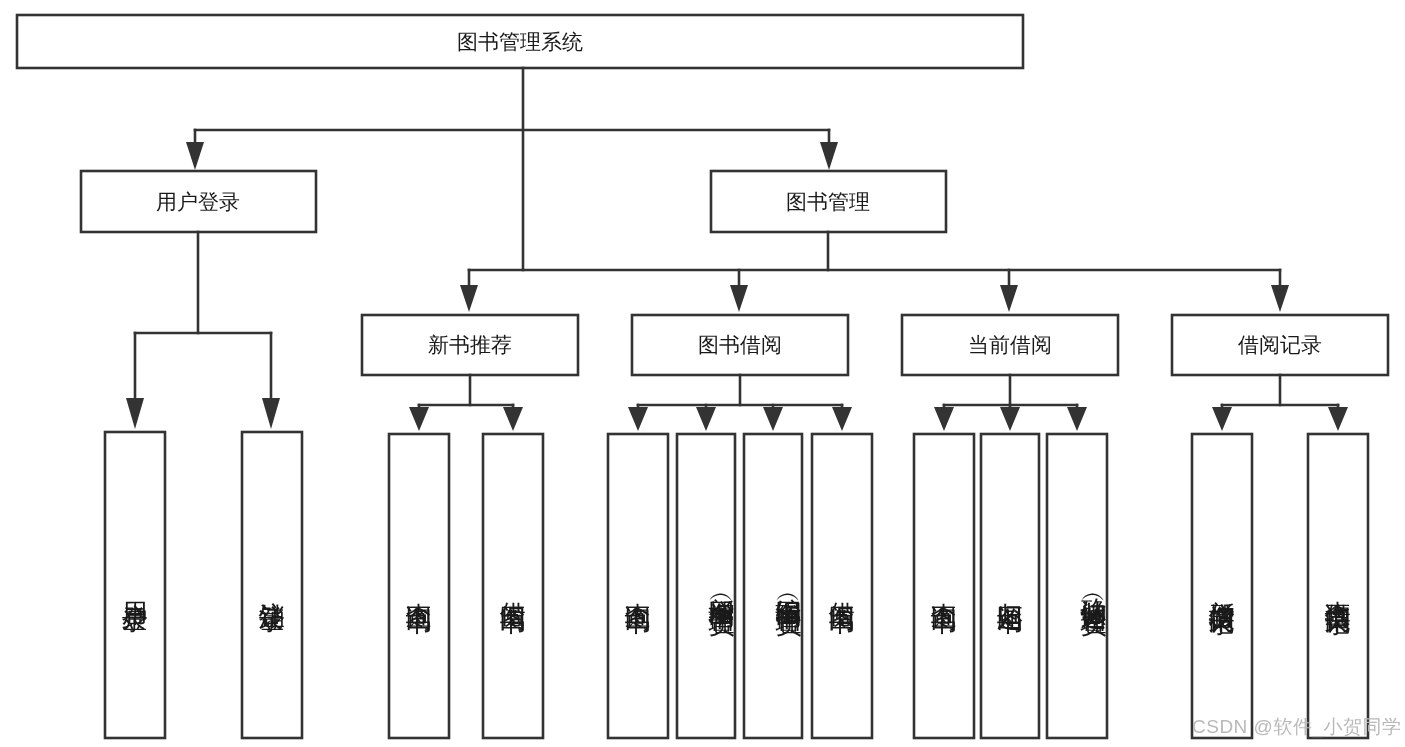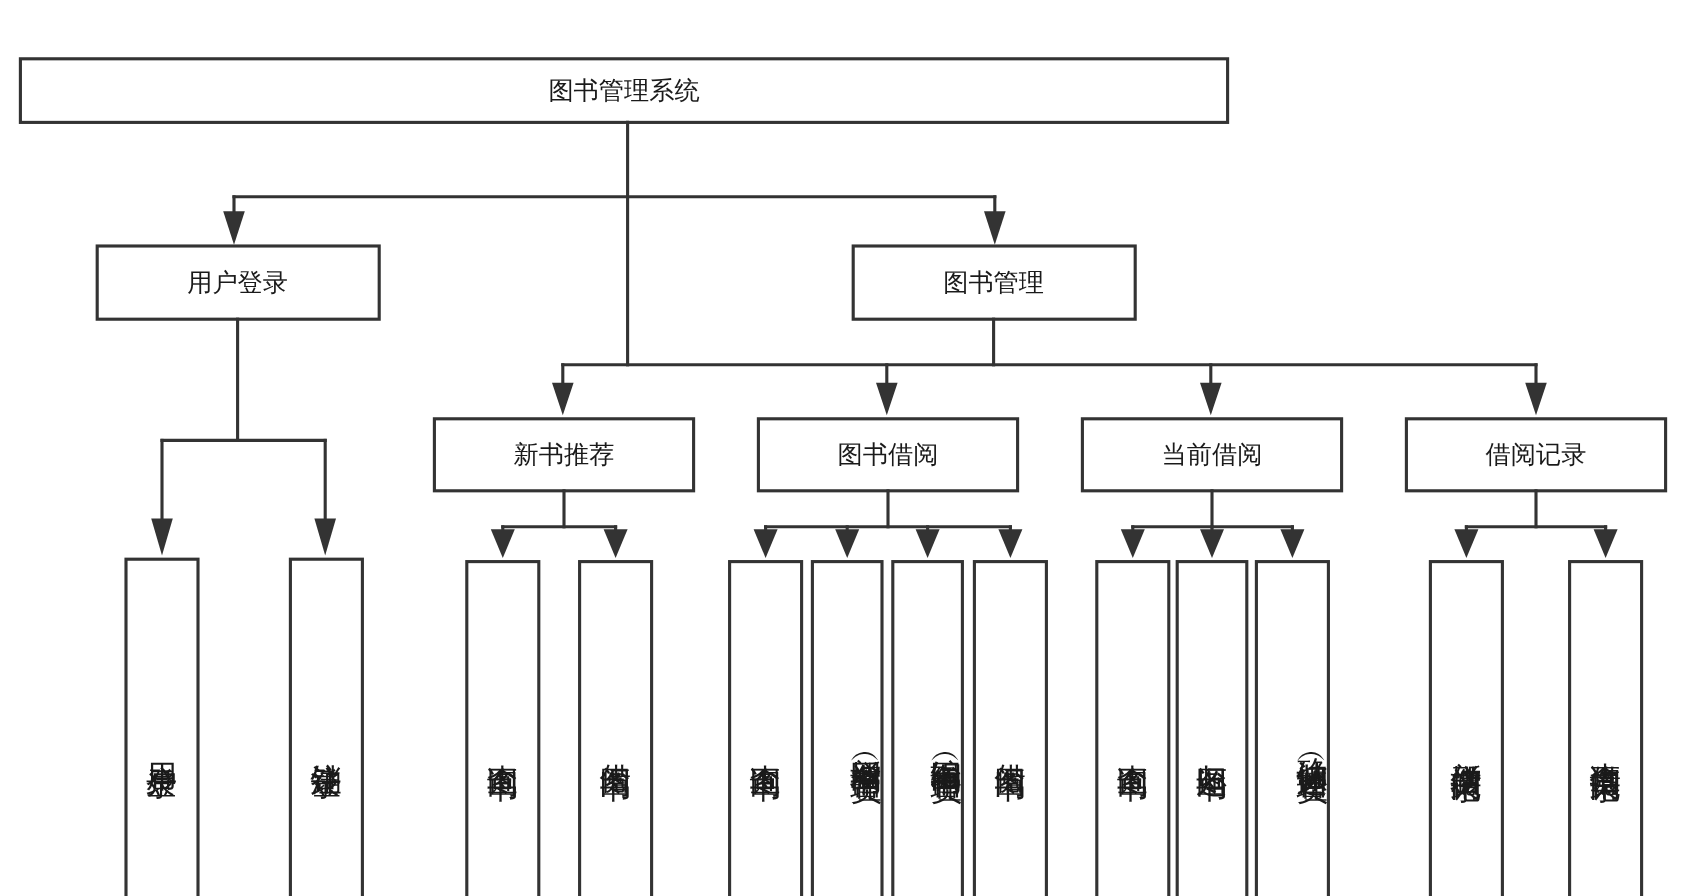--- a/index.html
+++ b/index.html
@@ -11,21 +11,20 @@
     width: 1405px;
     height: 747px;
     font-family: "Liberation Sans", "DejaVu Sans", sans-serif;
     overflow: hidden;
   }
   #diagram-root {
     position: relative;
     width: 1405px;
     height: 605px;
     background: #ffffff;
-    margin-top: 34px;
   }
   svg.diagram-canvas {
     position: absolute;
     left: 0;
     top: 0;
     width: 1405px;
     height: 747px;
     display: block;
   }
   .node-box {
@@ -196,14 +195,15 @@
   <div class="leaf-label" style="left:744px; top:440px; width:58px; height:292px;">编辑图书（管理员）</div>
   <div class="leaf-label centered" style="left:812px; top:434px; width:60px; height:304px;">借阅图书</div>
 
   <div class="leaf-label centered" style="left:914px; top:434px; width:60px; height:304px;">查询图书</div>
   <div class="leaf-label centered" style="left:981px; top:434px; width:58px; height:304px;">归还图书</div>
   <div class="leaf-label" style="left:1047px; top:440px; width:60px; height:292px;">确认归还（管理员）</div>
 
   <div class="leaf-label centered" style="left:1192px; top:434px; width:60px; height:304px;">新增借阅记录</div>
   <div class="leaf-label centered" style="left:1308px; top:434px; width:60px; height:304px;">查询借阅记录</div>
 
+  <div class="watermark" style="left:1192px; top:714px;">CSDN @软件_小贺同学</div>
 
 </div>
 
 </body></html>

